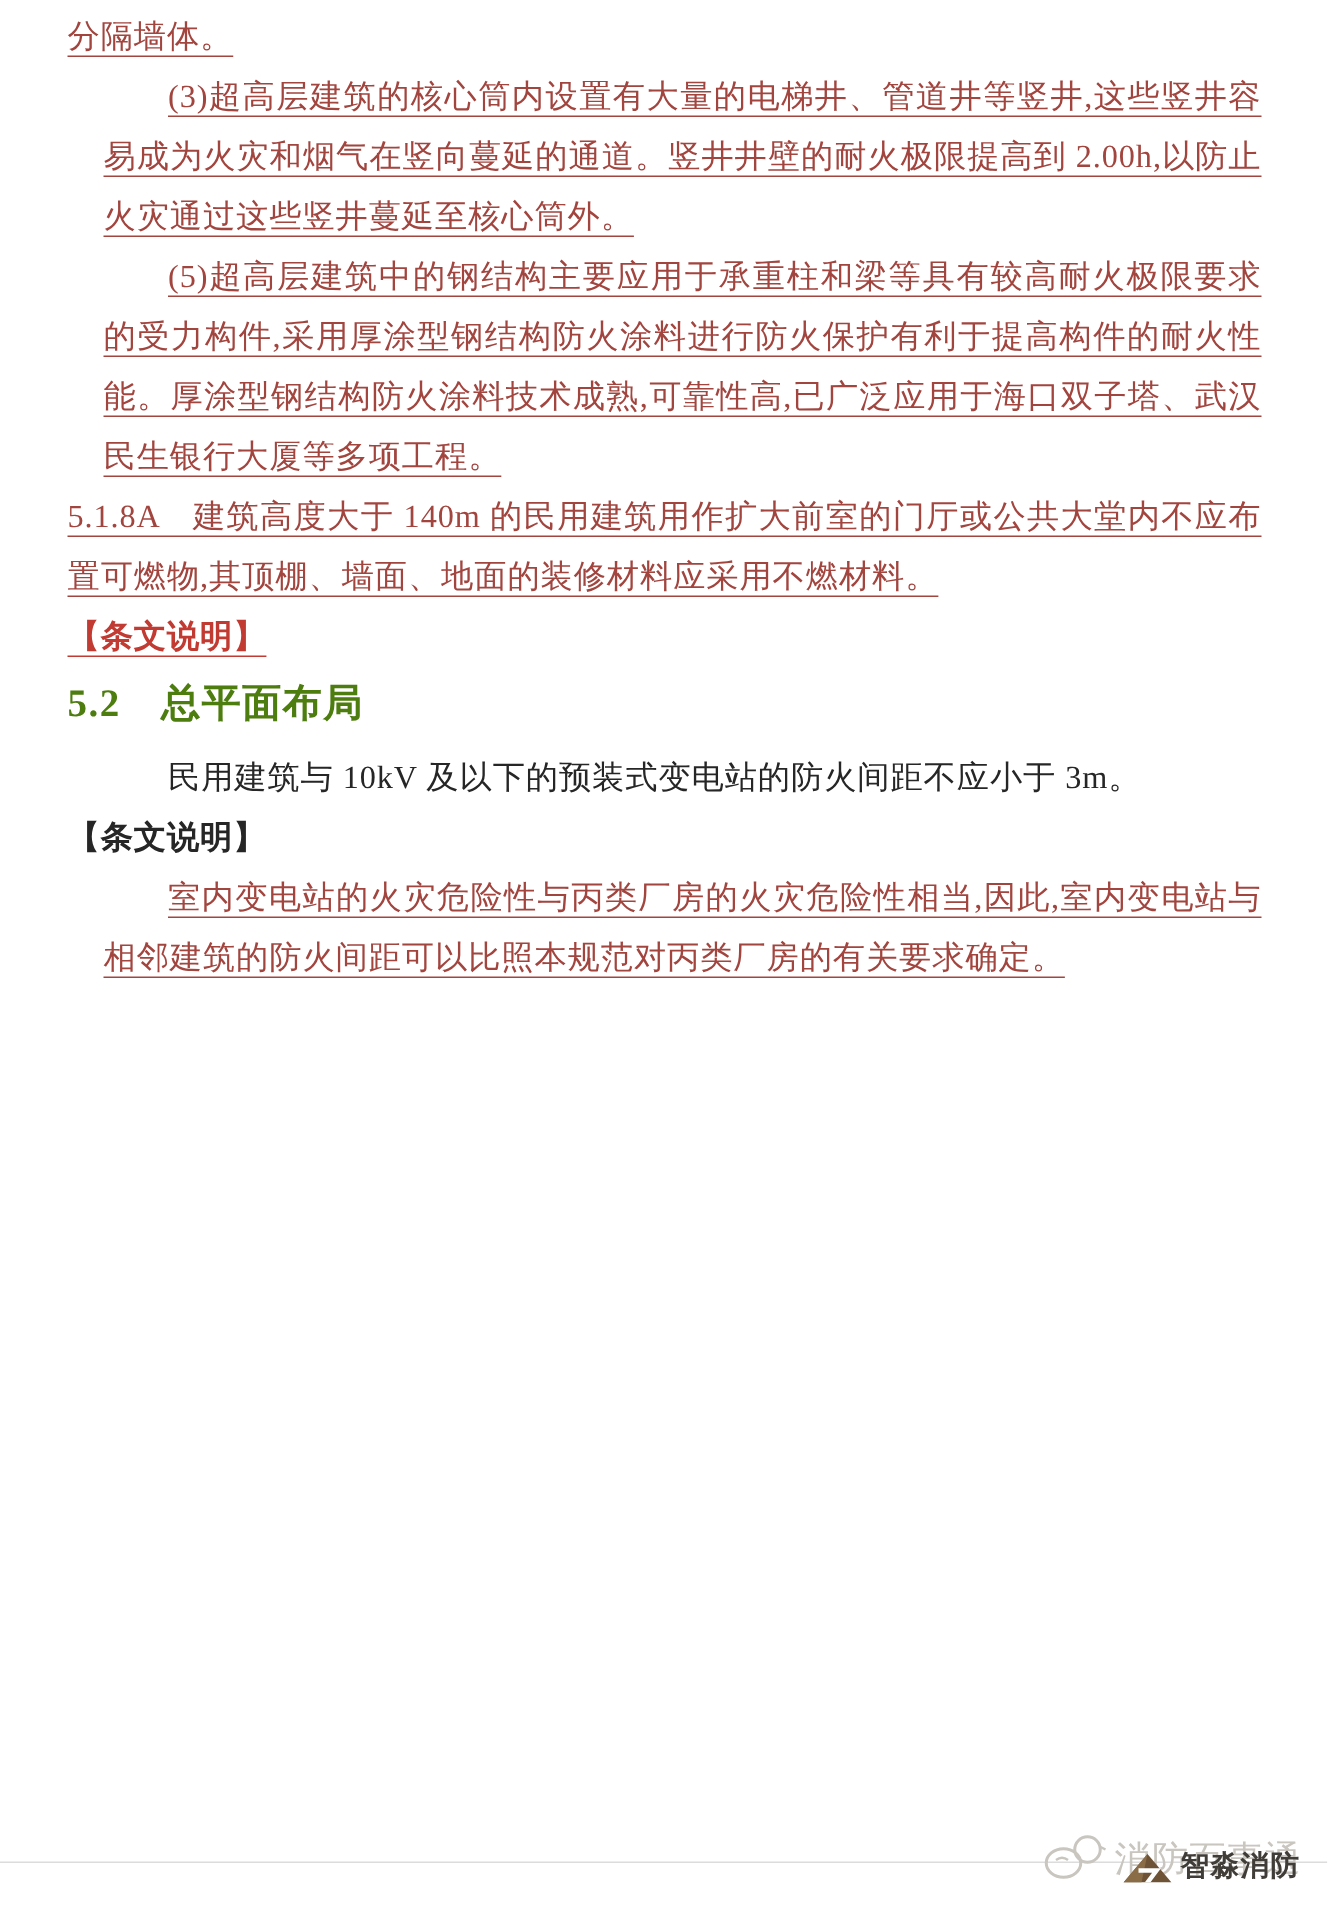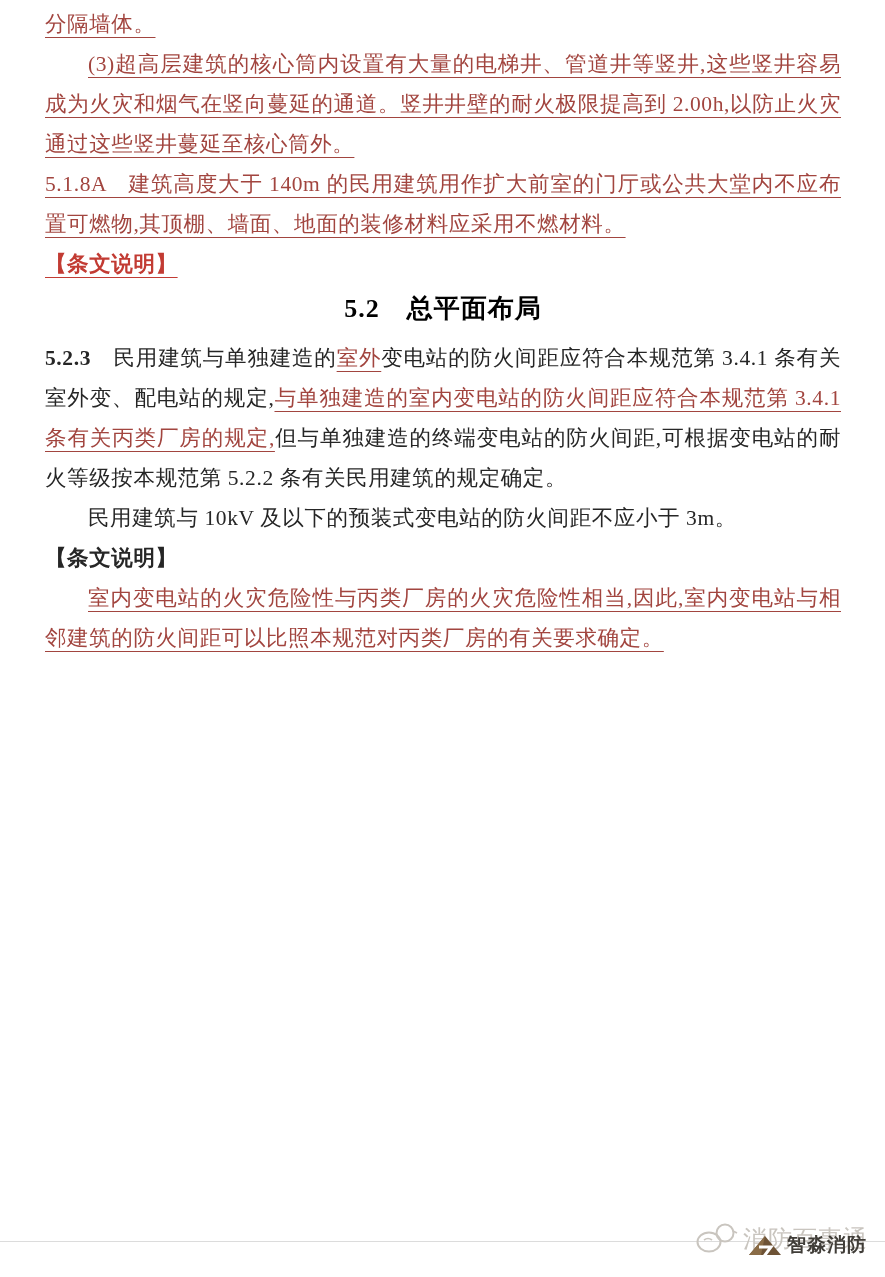--- a/index.html
+++ b/index.html
@@ -17,24 +17,24 @@
     background:#ffffff;
     overflow:hidden;
     font-family:"Liberation Serif","DejaVu Serif",serif;
   }
   .content{
     position:absolute;left:45px;top:4px;width:796px;
     font-size:21.5px;line-height:40px;letter-spacing:0.6px;
     text-align:justify;color:var(--ink);
   }
   p.para{margin:0;}
-  p.indent{text-indent:2em;}
+  p.indent{text-indent:2em;margin-left:24px;}
   h2.heading{
-    margin:5px 0 9px;text-align:center;text-indent:0;
-    font-size:26px;line-height:40px;font-weight:bold;color:#000000;
+    margin:5px 0 9px;text-align:left;text-indent:0;
+    font-size:26px;line-height:40px;font-weight:bold;color:#4d7c0f;
     letter-spacing:1px;
   }
   .hnum{margin-right:27px;}
   .seg-red,.seg-red-label{
     color:var(--body-red);
     text-decoration:underline;
     text-decoration-thickness:1.4px;
     text-underline-offset:6px;
     text-decoration-skip-ink:none;
   }
@@ -63,24 +63,24 @@
   .wm-site{font-size:16px;font-weight:bold;letter-spacing:0.5px;font-family:"Liberation Mono","DejaVu Sans Mono",monospace;}
 </style>
 </head>
 <body>
 
 <div class="page">
 
   <div class="content" id="doc-content">
       <p class="para"><span class="seg-red">分隔墙体。</span></p>
       <p class="para indent"><span class="seg-red">(3)超高层建筑的核心筒内设置有大量的电梯井、管道井等竖井,这些竖井容易成为火灾和烟气在竖向蔓延的通道。竖井井壁的耐火极限提高到 2.00h,以防止火灾通过这些竖井蔓延至核心筒外。</span></p>
+      <p class="para indent"><span class="seg-red">(5)超高层建筑中的钢结构主要应用于承重柱和梁等具有较高耐火极限要求的受力构件,采用厚涂型钢结构防火涂料进行防火保护有利于提高构件的耐火性能。厚涂型钢结构防火涂料技术成熟,可靠性高,已广泛应用于海口双子塔、武汉民生银行大厦等多项工程。</span></p>
       <p class="para"><span class="seg-red">5.1.8A　建筑高度大于 140m 的民用建筑用作扩大前室的门厅或公共大堂内不应布置可燃物,其顶棚、墙面、地面的装修材料应采用不燃材料。</span></p>
       <p class="para"><span class="seg-red-label">【条文说明】</span></p>
       <h2 class="heading"><span class="hnum">5.2</span><span class="htitle">总平面布局</span></h2>
-      <p class="para"><span class="seg-num">5.2.3</span><span class="seg-black">　民用建筑与单独建造的</span><span class="seg-red">室外</span><span class="seg-black">变电站的防火间距应符合本规范第 3.4.1 条有关室外变、配电站的规定,</span><span class="seg-red">与单独建造的室内变电站的防火间距应符合本规范第 3.4.1 条有关丙类厂房的规定,</span><span class="seg-black">但与单独建造的终端变电站的防火间距,可根据变电站的耐火等级按本规范第 5.2.2 条有关民用建筑的规定确定。</span></p>
       <p class="para indent"><span class="seg-black">民用建筑与 10kV 及以下的预装式变电站的防火间距不应小于 3m。</span></p>
       <p class="para"><span class="seg-black-label">【条文说明】</span></p>
       <p class="para indent"><span class="seg-red">室内变电站的火灾危险性与丙类厂房的火灾危险性相当,因此,室内变电站与相邻建筑的防火间距可以比照本规范对丙类厂房的有关要求确定。</span></p>
     </div>
 
   <div class="bottom-rule"></div>
 
   <div class="wm-light">
     <svg width="42" height="34" viewBox="0 0 42 34">
       <ellipse cx="13" cy="20" rx="11.5" ry="9.5" fill="none" stroke="#c9c5bf" stroke-width="2"></ellipse>

